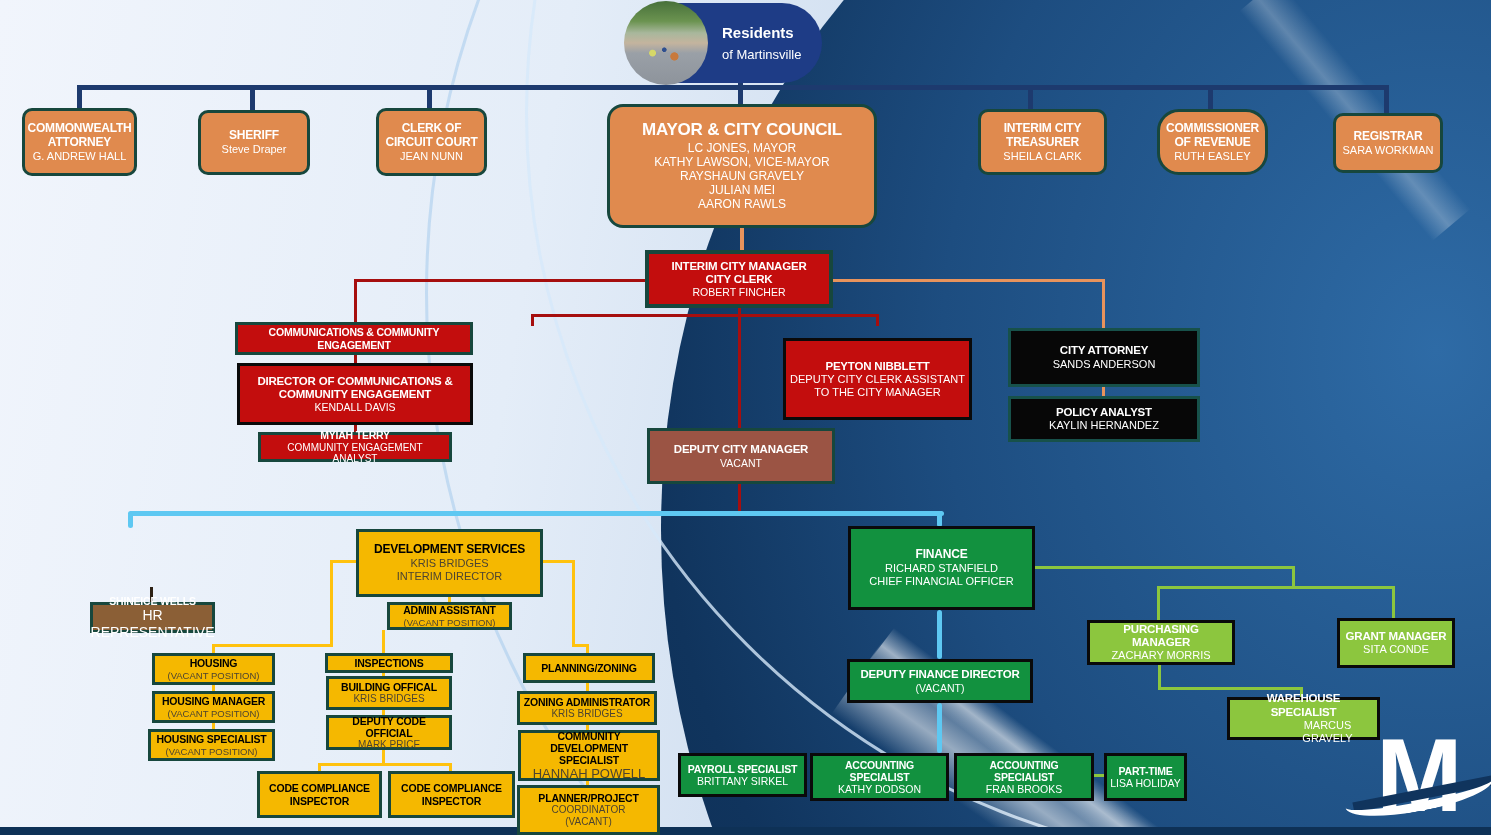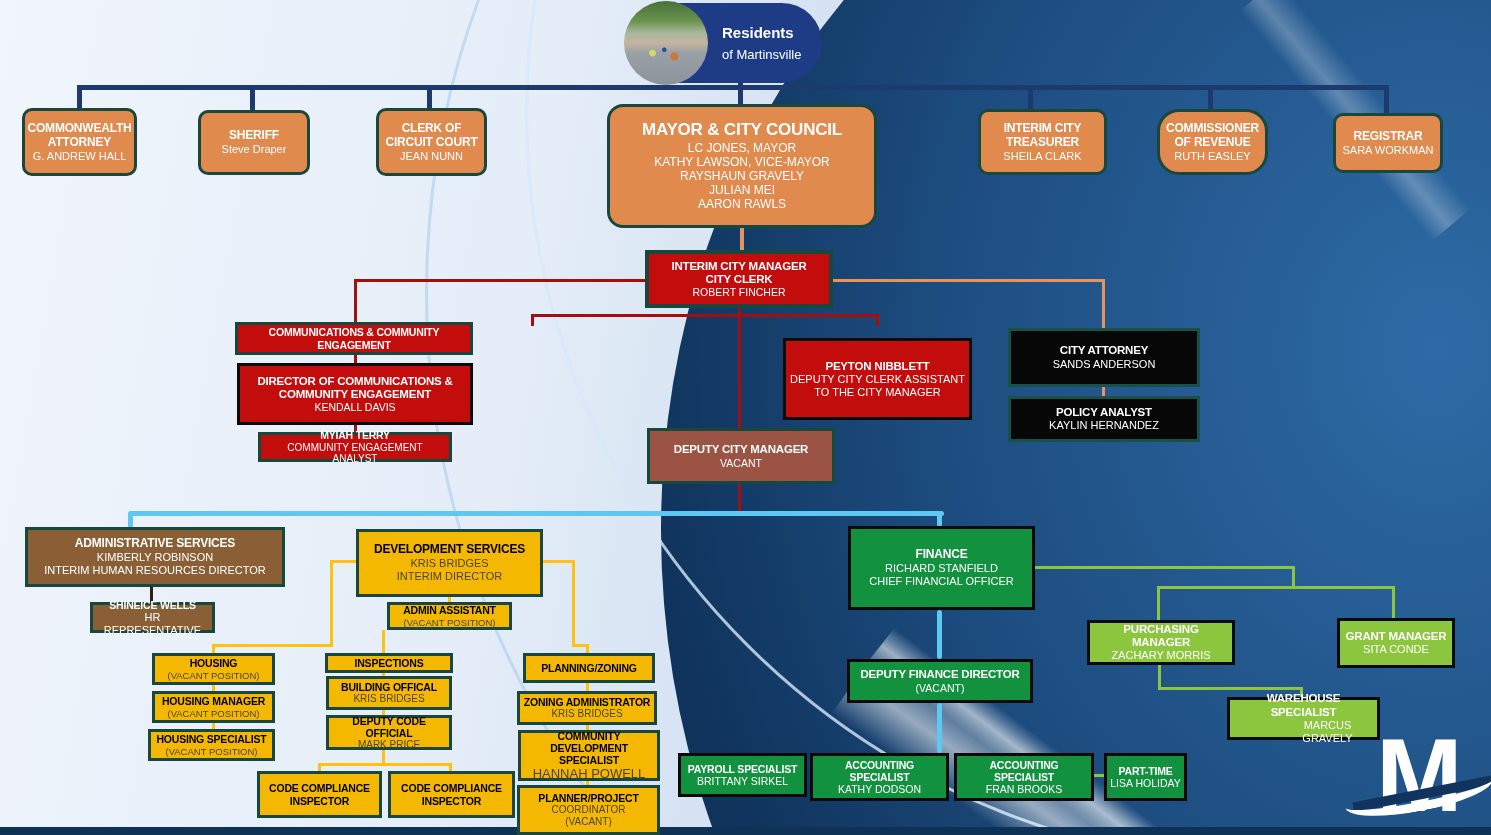--- a/index.html
+++ b/index.html
@@ -178,29 +178,24 @@
   <div class="box brick" style="left:647px;top:428px;width:188px;height:56px;">
     <span class="t" style="font-size:11.5px;">DEPUTY CITY MANAGER</span>
     <span class="n">VACANT</span>
   </div>
   <div class="ln red" style="left:738px;top:484px;width:3px;height:28px;"></div>
 
   <div class="ln cyan" style="left:128px;top:511px;width:816px;height:5px;"></div>
   <div class="ln cyan" style="left:128px;top:513px;width:5px;height:15px;"></div>
   <div class="ln cyan" style="left:937px;top:513px;width:5px;height:14px;"></div>
 
-  <div class="box brown" style="left:25px;top:527px;width:260px;height:60px;">
-    <span class="t" style="font-size:12px;">ADMINISTRATIVE SERVICES</span>
-    <span class="n" style="font-size:11px;">KIMBERLY ROBINSON</span>
-    <span class="n" style="font-size:11px;">INTERIM HUMAN RESOURCES DIRECTOR</span>
-  </div>
   <div class="ln darkln" style="left:150px;top:587px;width:3px;height:15px;"></div>
   <div class="box brown" style="left:90px;top:602px;width:125px;height:31px;">
     <span class="t">SHINEICE WELLS</span>
-    <span class="n" style="font-size:11px;text-align:center;">HR REPRESENTATIVE</span>
+    <span class="n" style="font-size:14px;text-align:center;">HR REPRESENTATIVE</span>
   </div>
 
   <div class="box yellow" style="left:356px;top:529px;width:187px;height:68px;">
     <span class="t" style="font-size:12px;">DEVELOPMENT SERVICES</span>
     <span class="n" style="font-size:11px;">KRIS BRIDGES</span>
     <span class="n" style="font-size:11px;">INTERIM DIRECTOR</span>
   </div>
   <div class="ln yellowln" style="left:448px;top:597px;width:3px;height:5px;"></div>
   <div class="box yellow" style="left:387px;top:602px;width:125px;height:28px;">
     <span class="t">ADMIN ASSISTANT</span>

